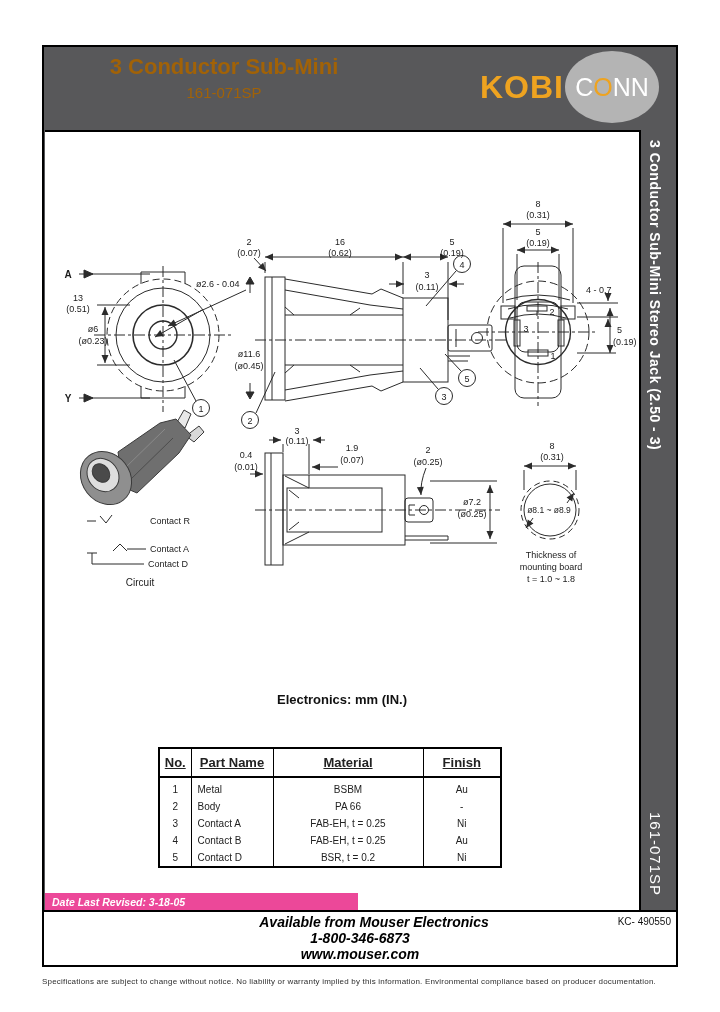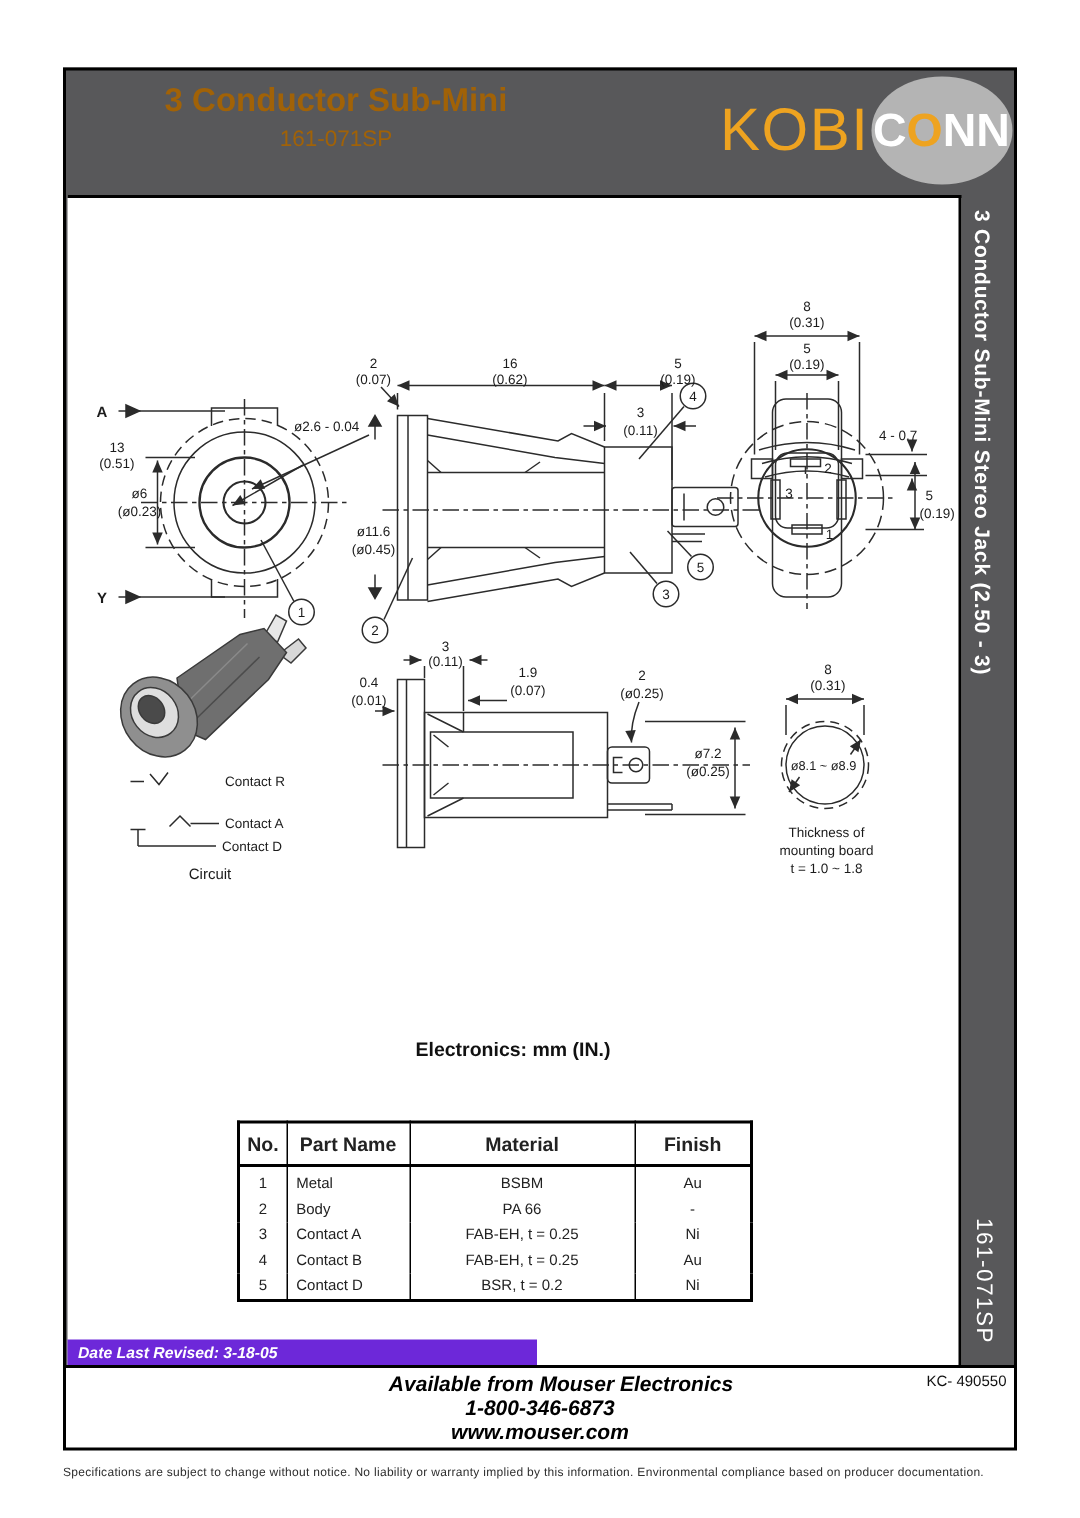--- a/index.html
+++ b/index.html
@@ -9,49 +9,49 @@
   
   .frame{left:42px;top:45px;width:636px;height:867px;background:#58585a;
          border:2px solid #000;box-sizing:border-box;}
   .content-white{left:45px;top:130px;width:596px;height:780px;background:#fff;
          border-top:2px solid #000;border-right:2px solid #000;box-sizing:border-box;}
   
   .titles{left:88px;top:54px;width:272px;text-align:center;color:#a16207;}
   .title-line{font-size:22px;font-weight:bold;line-height:26px;}
   .pn{font-size:15px;margin-top:4px;}
   .logo{left:480px;top:51px;display:flex;align-items:center;height:72px;}
-  .kobi{font-size:40px;font-weight:normal;color:#eea320;letter-spacing:1px;}
+  .kobi{font-size:32px;font-weight:bold;color:#eea320;letter-spacing:1px;}
   .conn-ellipse{width:94px;height:72px;border-radius:50%;background:#b4b4b4;
       display:flex;align-items:center;justify-content:center;margin-left:1px;}
-  .conn{font-size:31px;font-weight:bold;color:#fff;letter-spacing:0px;}
+  .conn{font-size:25px;font-weight:normal;color:#fff;letter-spacing:0px;}
   .conn .o{color:#eea320;}
   
   .sb{color:#fff;writing-mode:vertical-rl;font-weight:bold;}
   .sb-title{left:647px;top:140px;font-size:14px;letter-spacing:.5px;}
   .sb-pn{left:647px;top:812px;font-size:15px;font-weight:normal;letter-spacing:1px;}
   
   svg.draw{left:45px;top:130px;}
   svg text{font-family:"Liberation Sans",sans-serif;font-size:9px;fill:#1b1b1b;}
   svg .big{font-size:10px;}
   svg .small{font-size:8.5px;}
   
   .dims-note{left:262px;top:692px;width:160px;text-align:center;
              font-size:13px;font-weight:bold;color:#111;}
   
   .parts-table{left:158px;top:747px;width:342px;border-collapse:collapse;
       border:2px solid #000;table-layout:fixed;background:#fff;color:#222;}
   .parts-table th{border-bottom:2px solid #000;font-size:13px;font-weight:bold;
-      height:25px;border-left:1px solid #000;}
+      height:25px;border-left:1px solid #000;text-decoration:underline;}
   .parts-table td{font-size:10px;height:17px;text-align:center;border-left:1px solid #000;
       padding:0;}
   .parts-table th:first-child,.parts-table td:first-child{border-left:none;}
   .parts-table td.ln{text-align:left;padding-left:6px;}
   .parts-table tbody tr:first-child td{padding-top:3px;}
   
-  .date-bar{left:45px;top:893px;width:313px;height:18px;background:#6d28d9;color:#fff;
+  .date-bar{left:45px;top:893px;width:313px;height:18px;background:#ec4899;color:#fff;
       font-size:10.5px;font-weight:bold;font-style:italic;line-height:18px;
       padding-left:7px;box-sizing:border-box;}
   .footer-box{left:42px;top:910px;width:636px;height:57px;background:#fff;
       border:2px solid #000;box-sizing:border-box;text-align:center;color:#000;}
   .footer-box .line{font-size:14px;font-weight:bold;font-style:italic;line-height:16px;}
   .footer-box .line.first{margin-top:2px;margin-left:28px;}
   .kc{position:absolute;right:5px;top:4px;font-size:10px;font-style:normal;
       font-weight:normal;color:#111;}
   .disclaimer{left:42px;top:977px;width:636px;text-align:left;font-size:8px;
       color:#2e2e2e;letter-spacing:.2px;}

